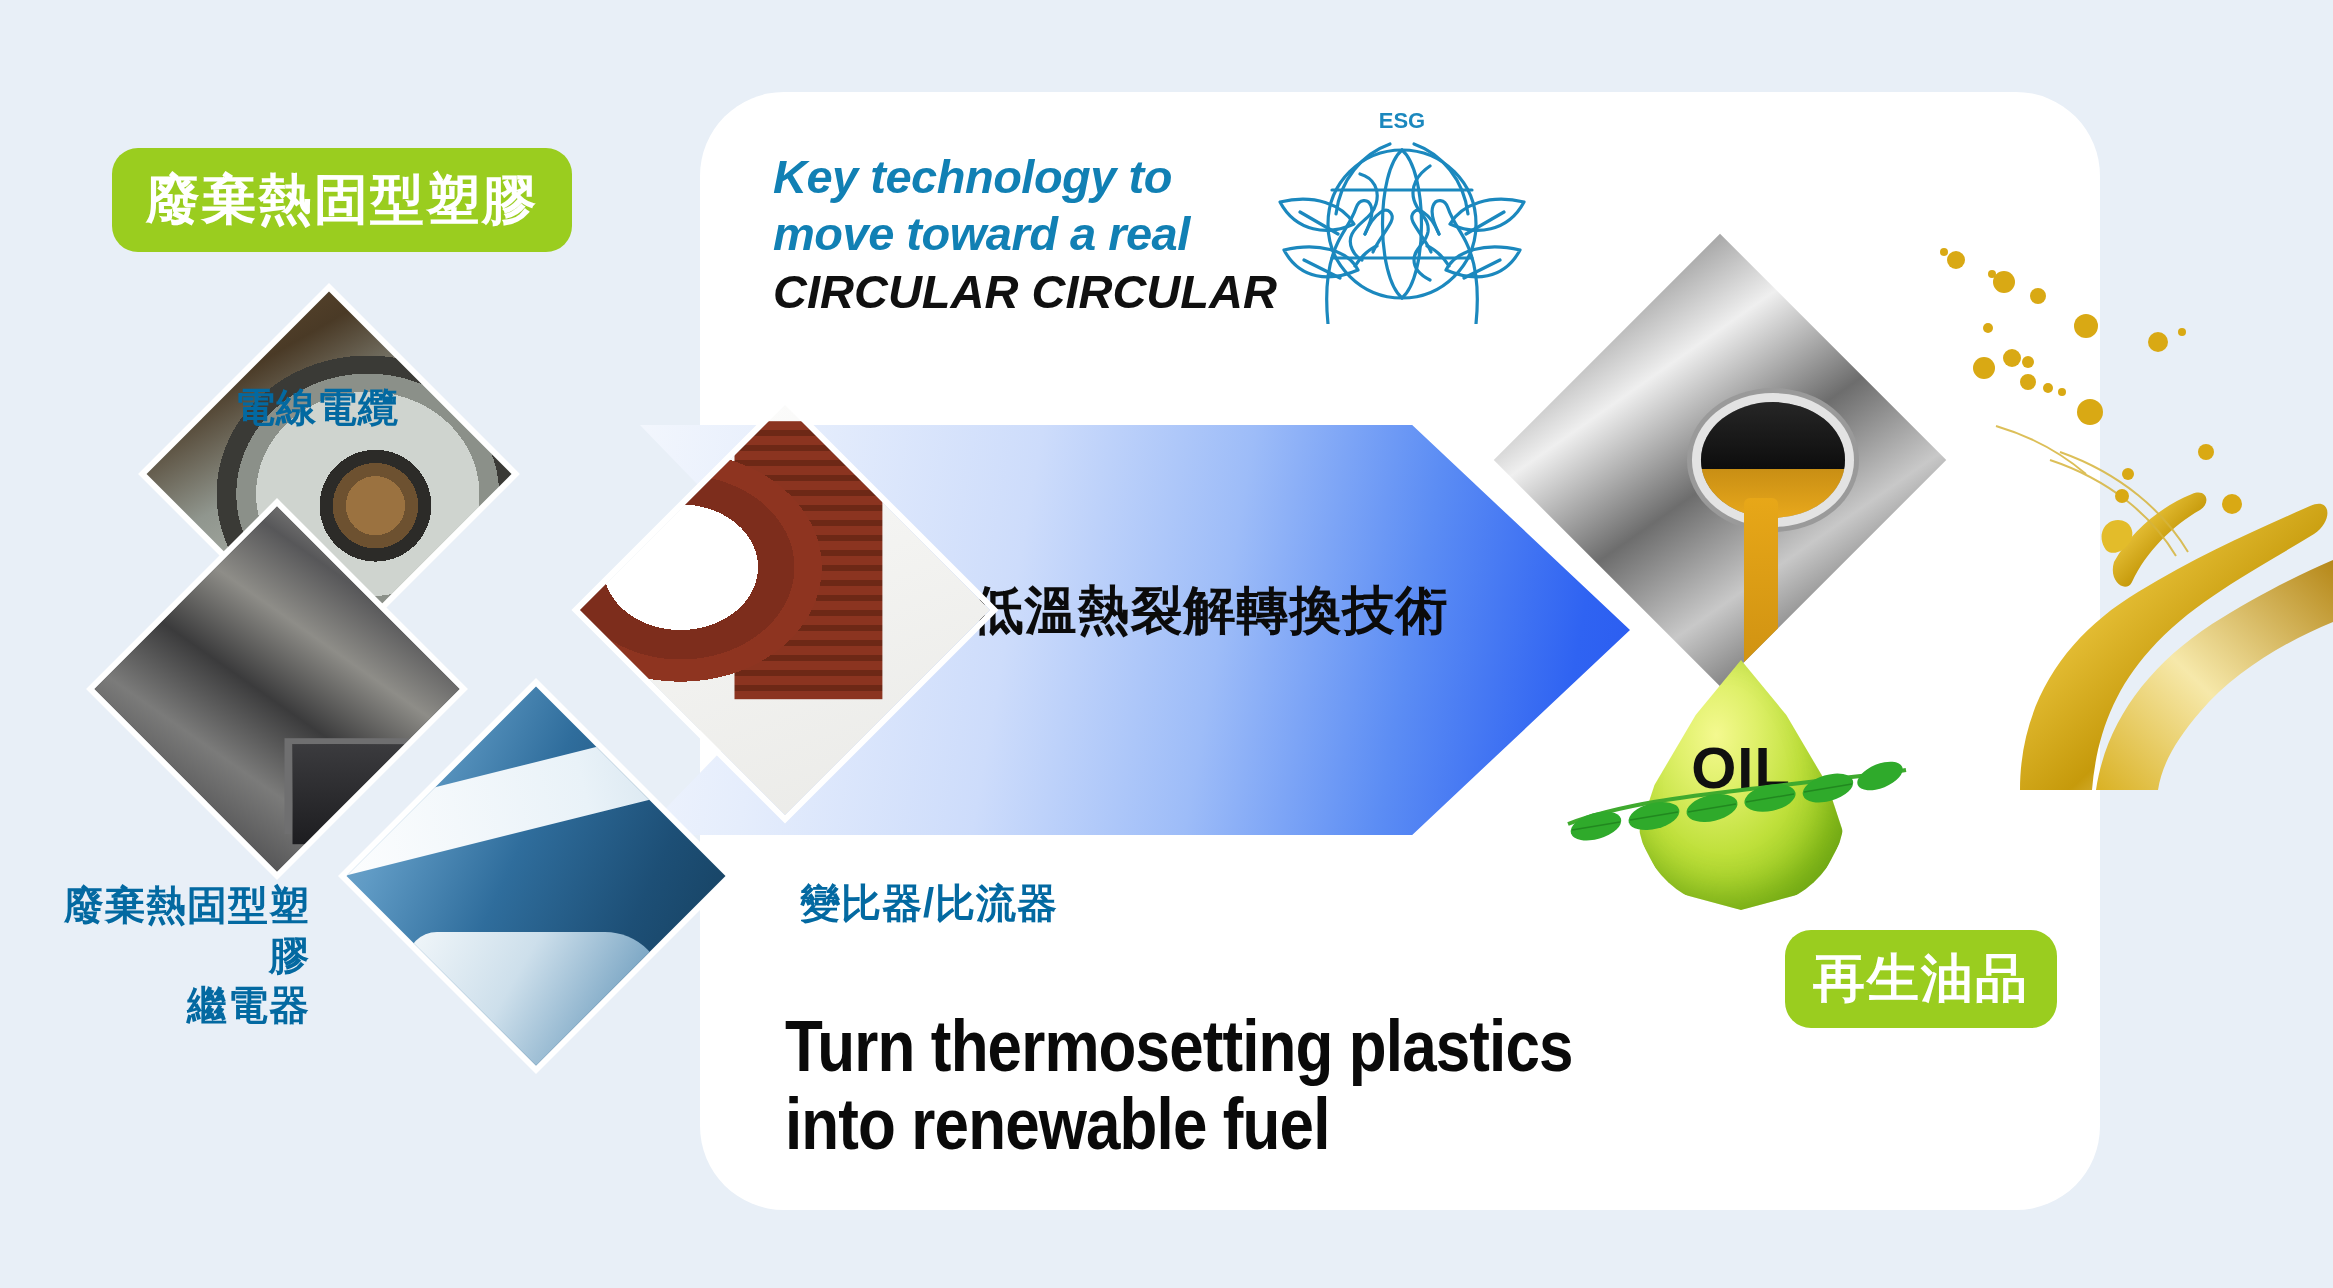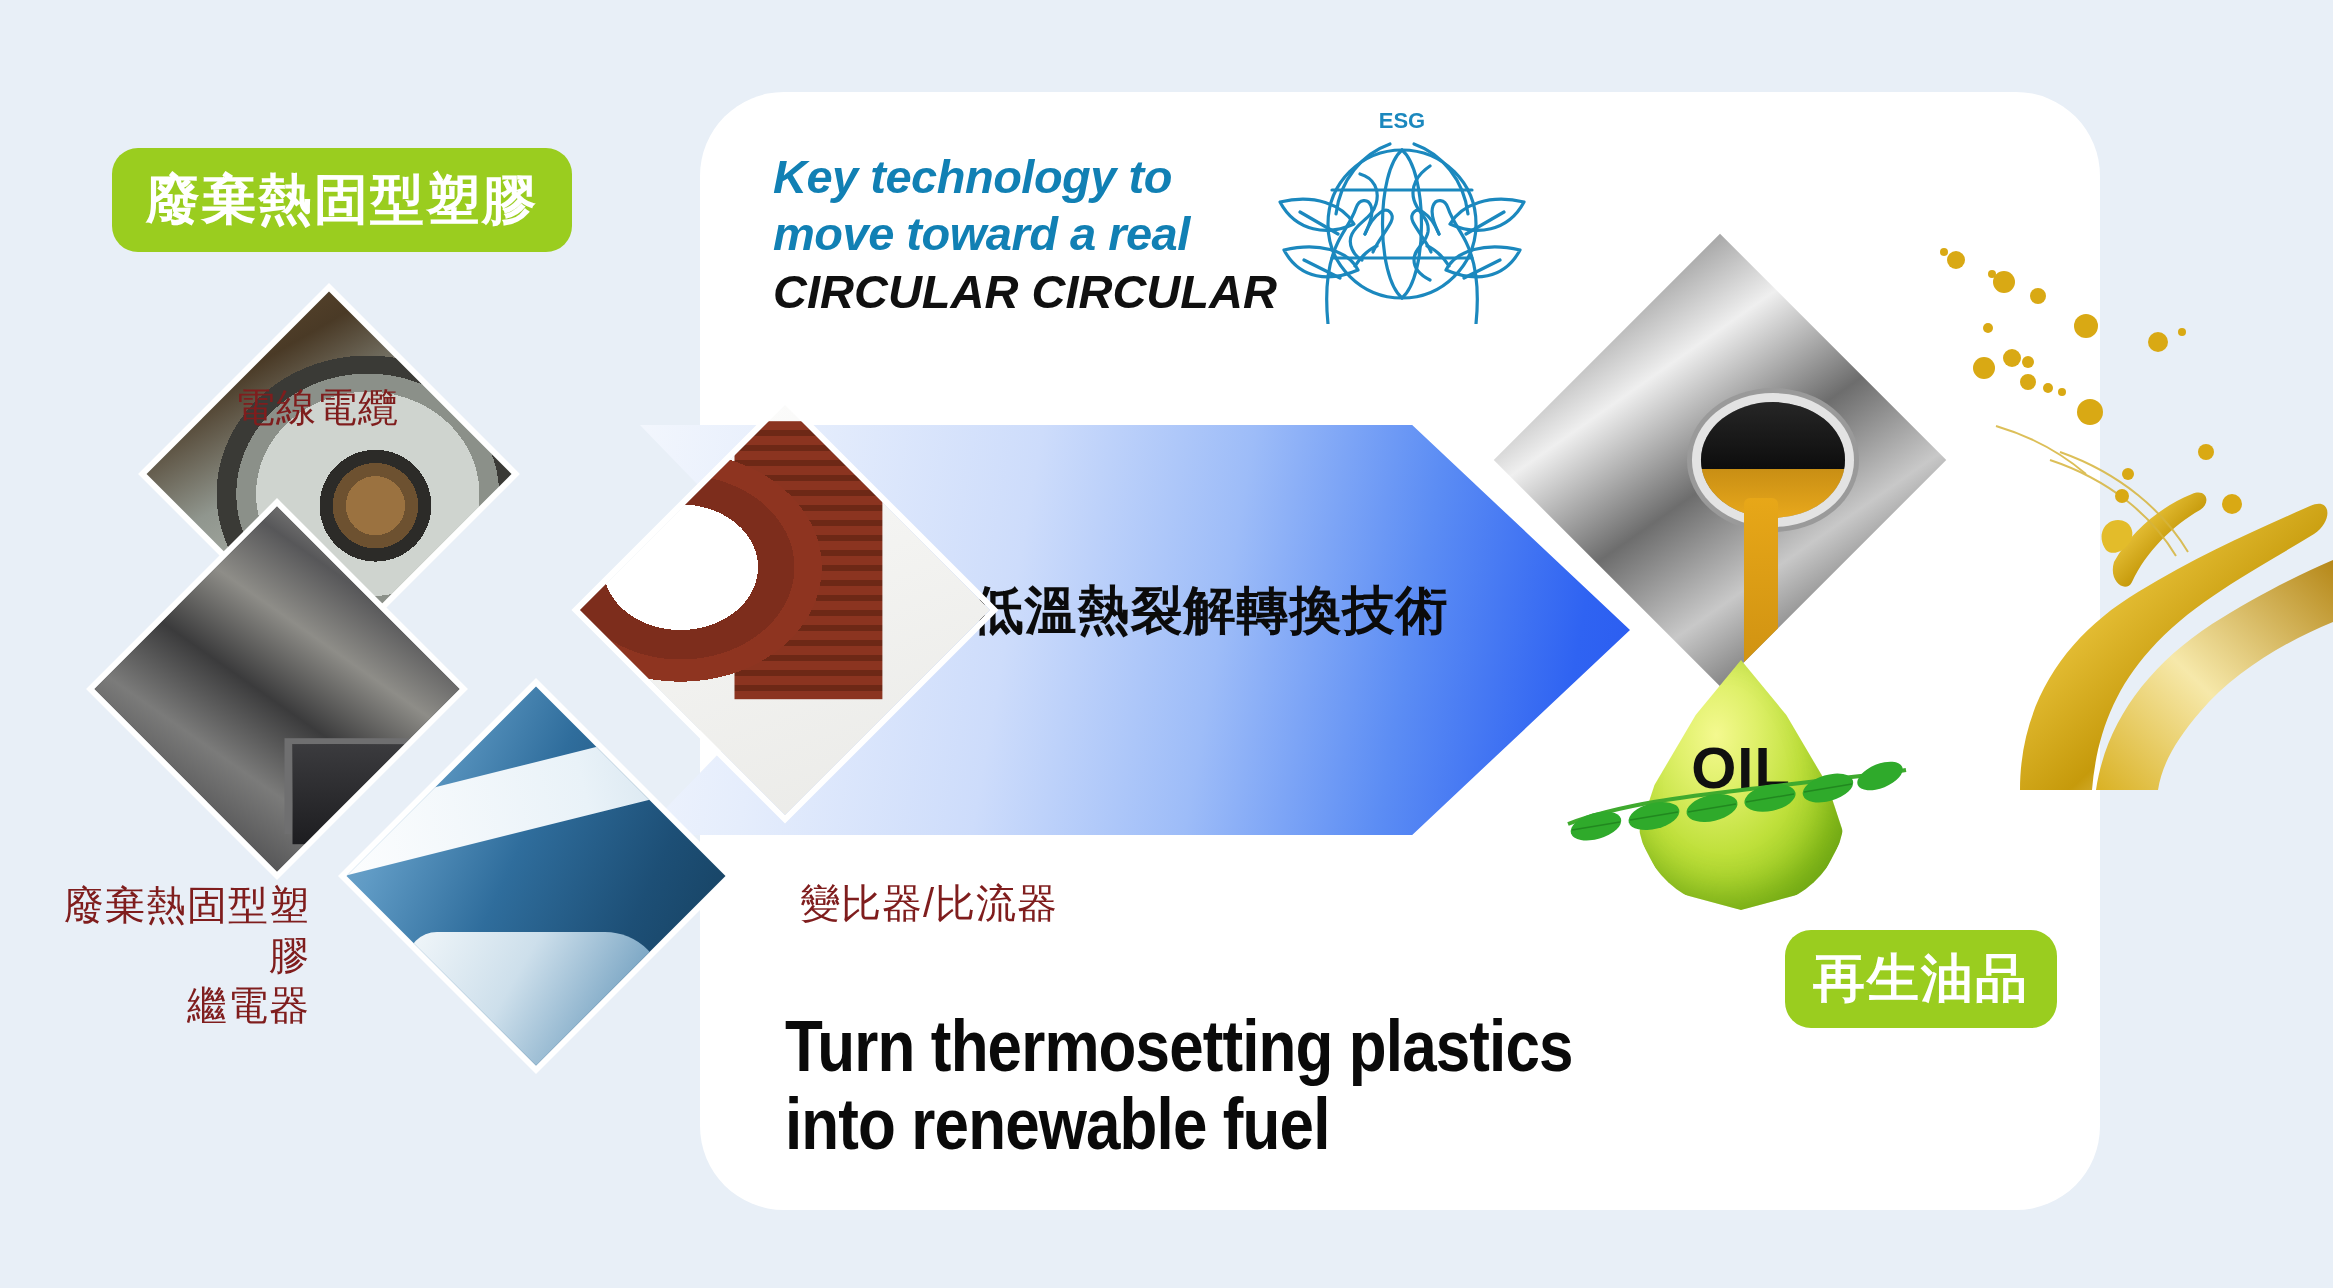--- a/index.html
+++ b/index.html
@@ -137,21 +137,21 @@
   .leaf-vine{position:absolute;left:1562px;top:760px;width:350px;height:92px;}
 
   
   .splash{position:absolute;left:1900px;top:230px;width:433px;height:560px;}
 
   
   .esg{position:absolute;left:1262px;top:112px;width:280px;height:212px;}
 
   
   .cap{
-    position:absolute;color:#7f1d1d;font-size:40px;font-weight:normal;
+    position:absolute;color:#0369a1;font-size:40px;font-weight:bold;
     line-height:1.25;letter-spacing:1px;
   }
   #cap-cable{left:212px;top:382px;width:210px;text-align:center;}
   #cap-relay{left:30px;top:880px;width:280px;text-align:right;}
   #cap-wind{left:190px;top:1096px;width:280px;text-align:center;}
   #cap-trans{left:800px;top:878px;width:320px;text-align:left;}
 </style>
 </head>
 <body>
 

